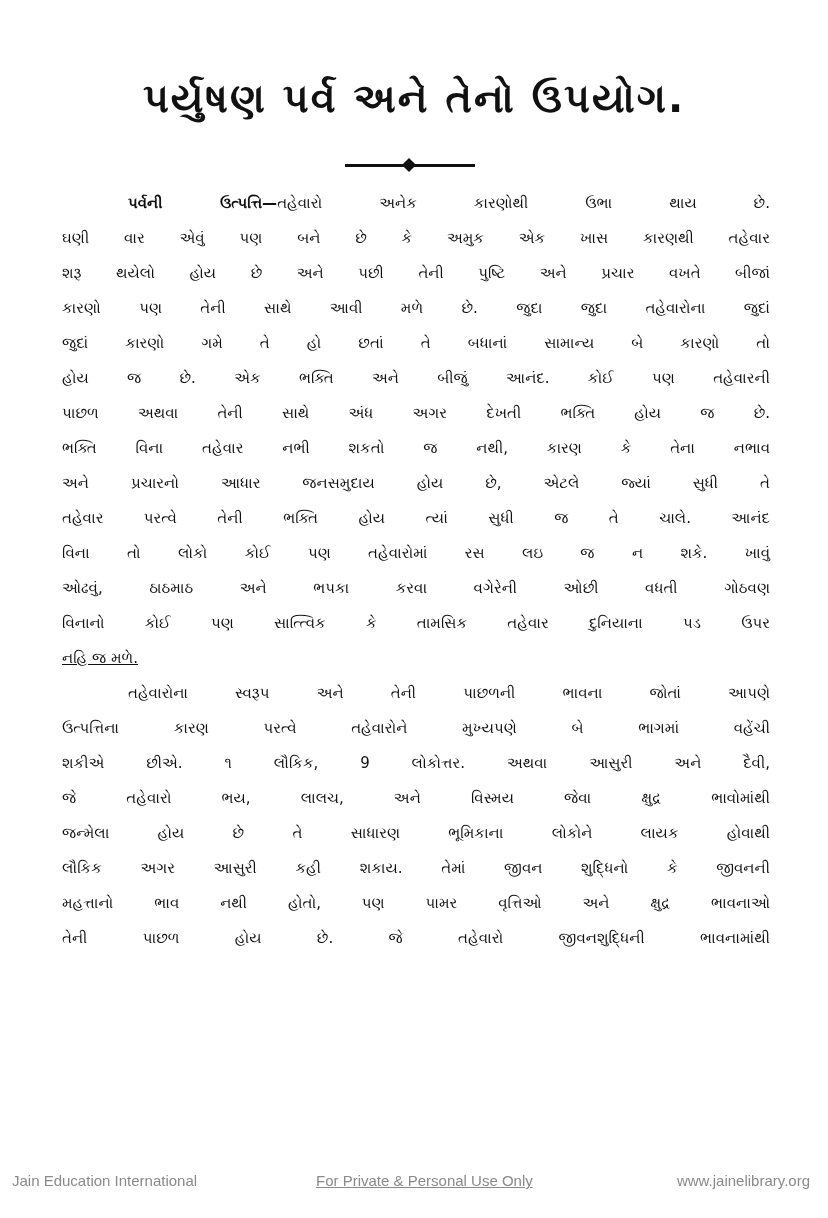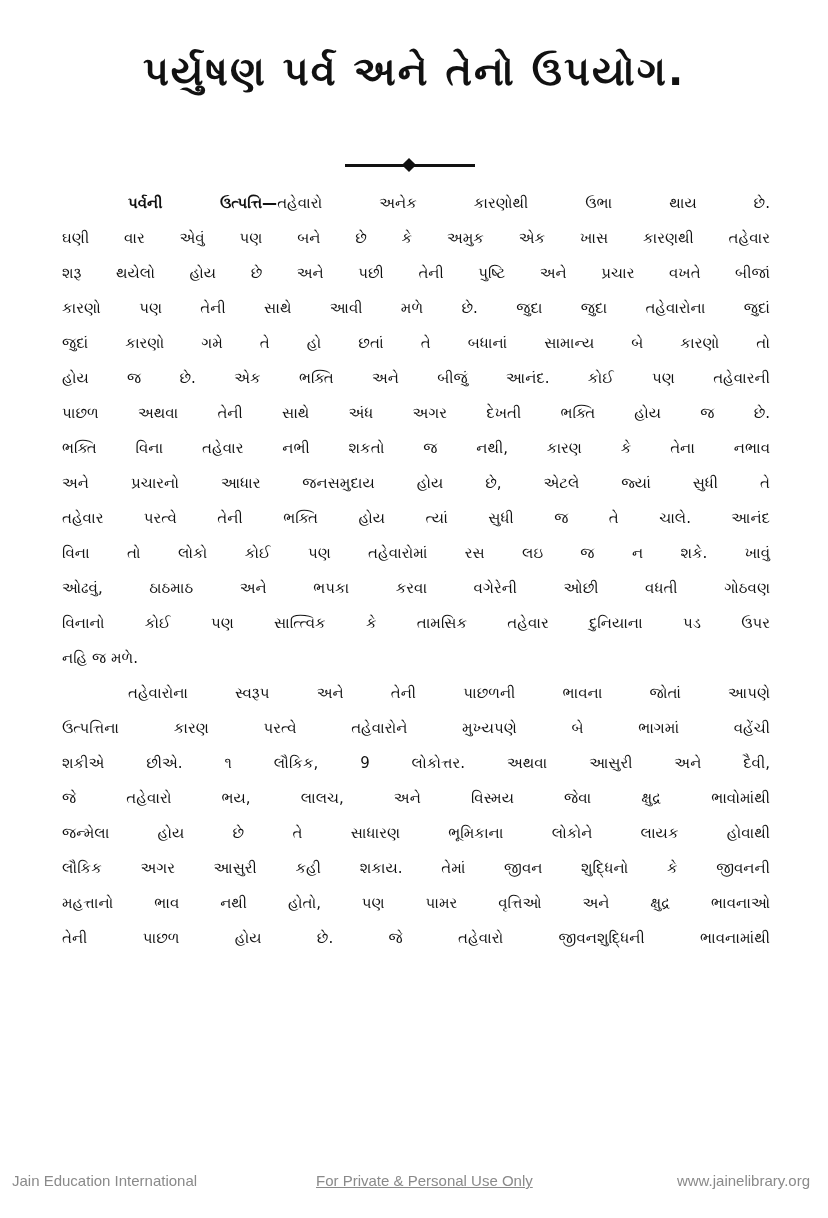--- a/index.html
+++ b/index.html
@@ -11,21 +11,21 @@
       width: 828px;
       height: 1218px;
       position: relative;
       overflow: hidden;
       font-family: "DejaVu Sans", sans-serif;
       color: #111111;
     }
     .page-title {
       position: absolute;
       left: 0;
-      top: 41px;
+      top: 68px;
       width: 828px;
       text-align: center;
       font-size: 40px;
       font-weight: bold;
       letter-spacing: 2px;
       color: #111;
       line-height: 60px;
     }
     .divider {
       position: absolute;
@@ -57,20 +57,21 @@
       white-space: nowrap;
       text-align: justify;
       text-align-last: justify;
       color: #111;
     }
     .line.indent {
       padding-left: 66px;
     }
     .line.last {
       text-align-last: left;
+      text-decoration: underline;
     }
     .lead-bold {
       font-weight: bold;
     }
     .footer {
       position: absolute;
       left: 0;
       top: 1172px;
       width: 828px;
       height: 22px;

